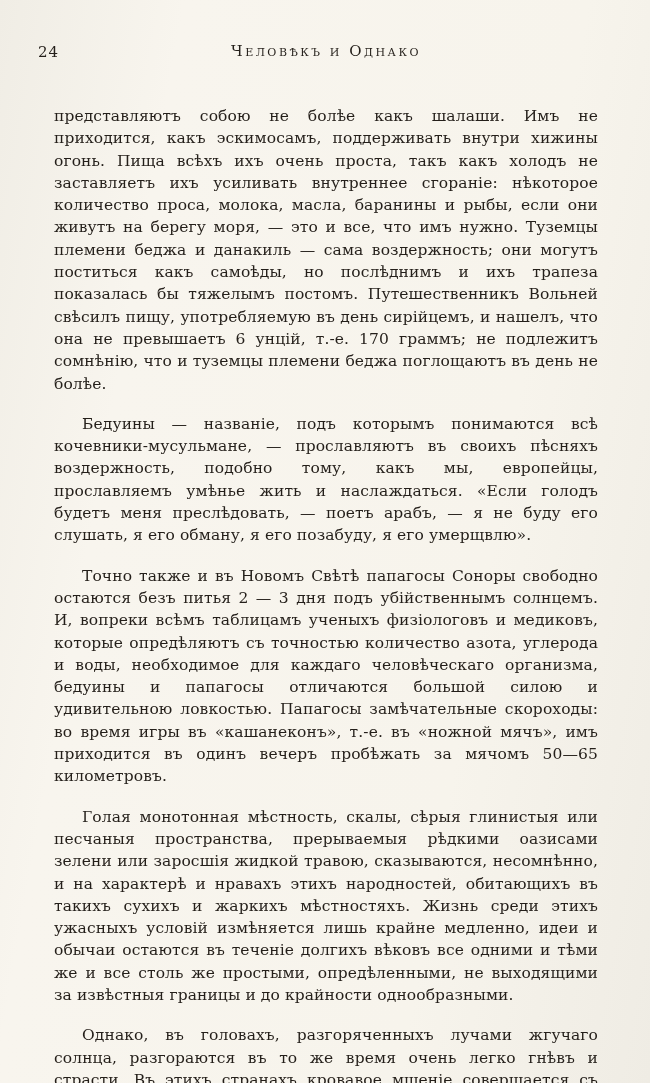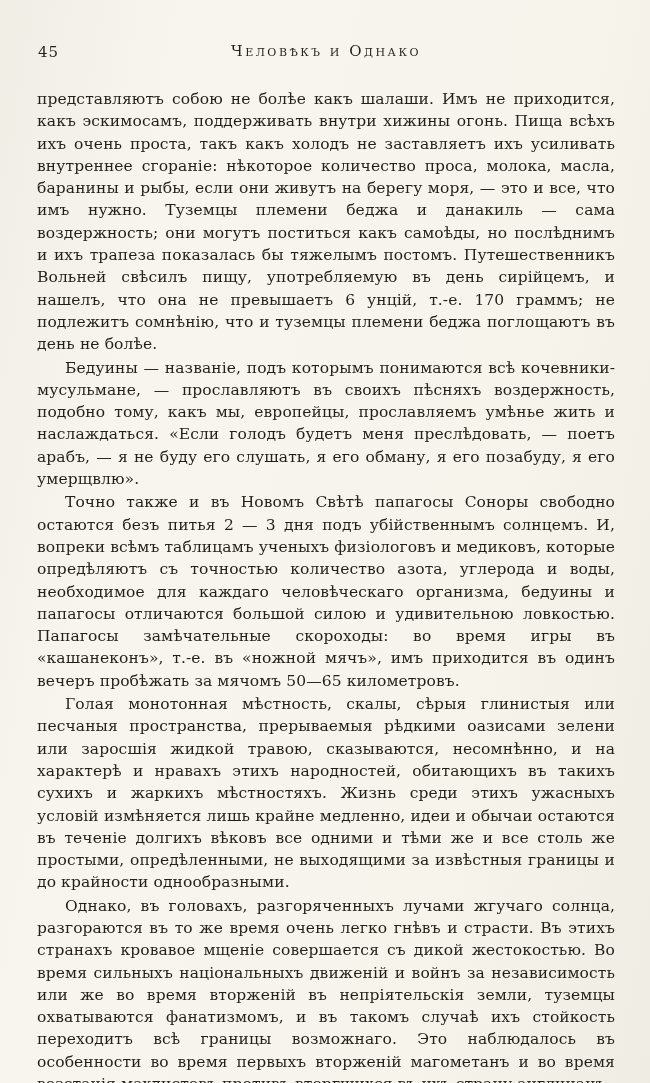--- a/index.html
+++ b/index.html
@@ -36,35 +36,35 @@
   .textblock {
     position: absolute;
     top: 87px; left: 36px;
     width: 580px;
     text-align: justify;
     font-size: 15.5px;
     line-height: 22.3px;
     letter-spacing: 0.1px;
   }
   .textblock p {
-    margin: 1px;
+    margin: 18px;
     padding: 0;
     text-indent: 28px;
   }
   .textblock p.first {
     text-indent: 0;
   }
 </style>
 </head>
 <body>
 
 <div class="page">
 
   <div class="header">
-    <span class="pagenum">45</span>
+    <span class="pagenum">24</span>
     <span class="title">Человѣкъ и Однако</span>
   </div>
 
   <div class="textblock">
     <p class="first">представляютъ собою не болѣе какъ шалаши. Имъ не приходится, какъ эскимосамъ, поддерживать внутри хижины огонь. Пища всѣхъ ихъ очень проста, такъ какъ холодъ не заставляетъ ихъ усиливать внутреннее сгораніе: нѣкоторое количество проса, молока, масла, баранины и рыбы, если они живутъ на берегу моря, — это и все, что имъ нужно. Туземцы племени беджа и данакиль — сама воздержность; они могутъ поститься какъ самоѣды, но послѣднимъ и ихъ трапеза показалась бы тяжелымъ постомъ. Путешественникъ Вольней свѣсилъ пищу, употребляемую въ день сирійцемъ, и нашелъ, что она не превышаетъ 6 унцій, т.-е. 170 граммъ; не подлежитъ сомнѣнію, что и туземцы племени беджа поглощаютъ въ день не болѣе.</p>
     <p>Бедуины — названіе, подъ которымъ понимаются всѣ кочевники-мусульмане, — прославляютъ въ своихъ пѣсняхъ воздержность, подобно тому, какъ мы, европейцы, прославляемъ умѣнье жить и наслаждаться. «Если голодъ будетъ меня преслѣдовать, — поетъ арабъ, — я не буду его слушать, я его обману, я его позабуду, я его умерщвлю».</p>
     <p>Точно также и въ Новомъ Свѣтѣ папагосы Соноры свободно остаются безъ питья 2 — 3 дня подъ убійственнымъ солнцемъ. И, вопреки всѣмъ таблицамъ ученыхъ физіологовъ и медиковъ, которые опредѣляютъ съ точностью количество азота, углерода и воды, необходимое для каждаго человѣческаго организма, бедуины и папагосы отличаются большой силою и удивительною ловкостью. Папагосы замѣчательные скороходы: во время игры въ «кашанеконъ», т.-е. въ «ножной мячъ», имъ приходится въ одинъ вечеръ пробѣжать за мячомъ 50—65 километровъ.</p>
     <p>Голая монотонная мѣстность, скалы, сѣрыя глинистыя или песчаныя пространства, прерываемыя рѣдкими оазисами зелени или заросшія жидкой травою, сказываются, несомнѣнно, и на характерѣ и нравахъ этихъ народностей, обитающихъ въ такихъ сухихъ и жаркихъ мѣстностяхъ. Жизнь среди этихъ ужасныхъ условій измѣняется лишь крайне медленно, идеи и обычаи остаются въ теченіе долгихъ вѣковъ все одними и тѣми же и все столь же простыми, опредѣленными, не выходящими за извѣстныя границы и до крайности однообразными.</p>
     <p>Однако, въ головахъ, разгоряченныхъ лучами жгучаго солнца, разгораются въ то же время очень легко гнѣвъ и страсти. Въ этихъ странахъ кровавое мщеніе совершается съ дикой жестокостью. Во время сильныхъ національныхъ движеній и войнъ за независимость или же во время вторженій въ непріятельскія земли, туземцы охватываются фанатизмомъ, и въ такомъ случаѣ ихъ стойкость переходитъ всѣ границы возможнаго. Это наблюдалось въ особенности во время первыхъ вторженій магометанъ и во время возстанія махдистовъ противъ вторгшихся въ ихъ страну англичанъ.</p>
 

